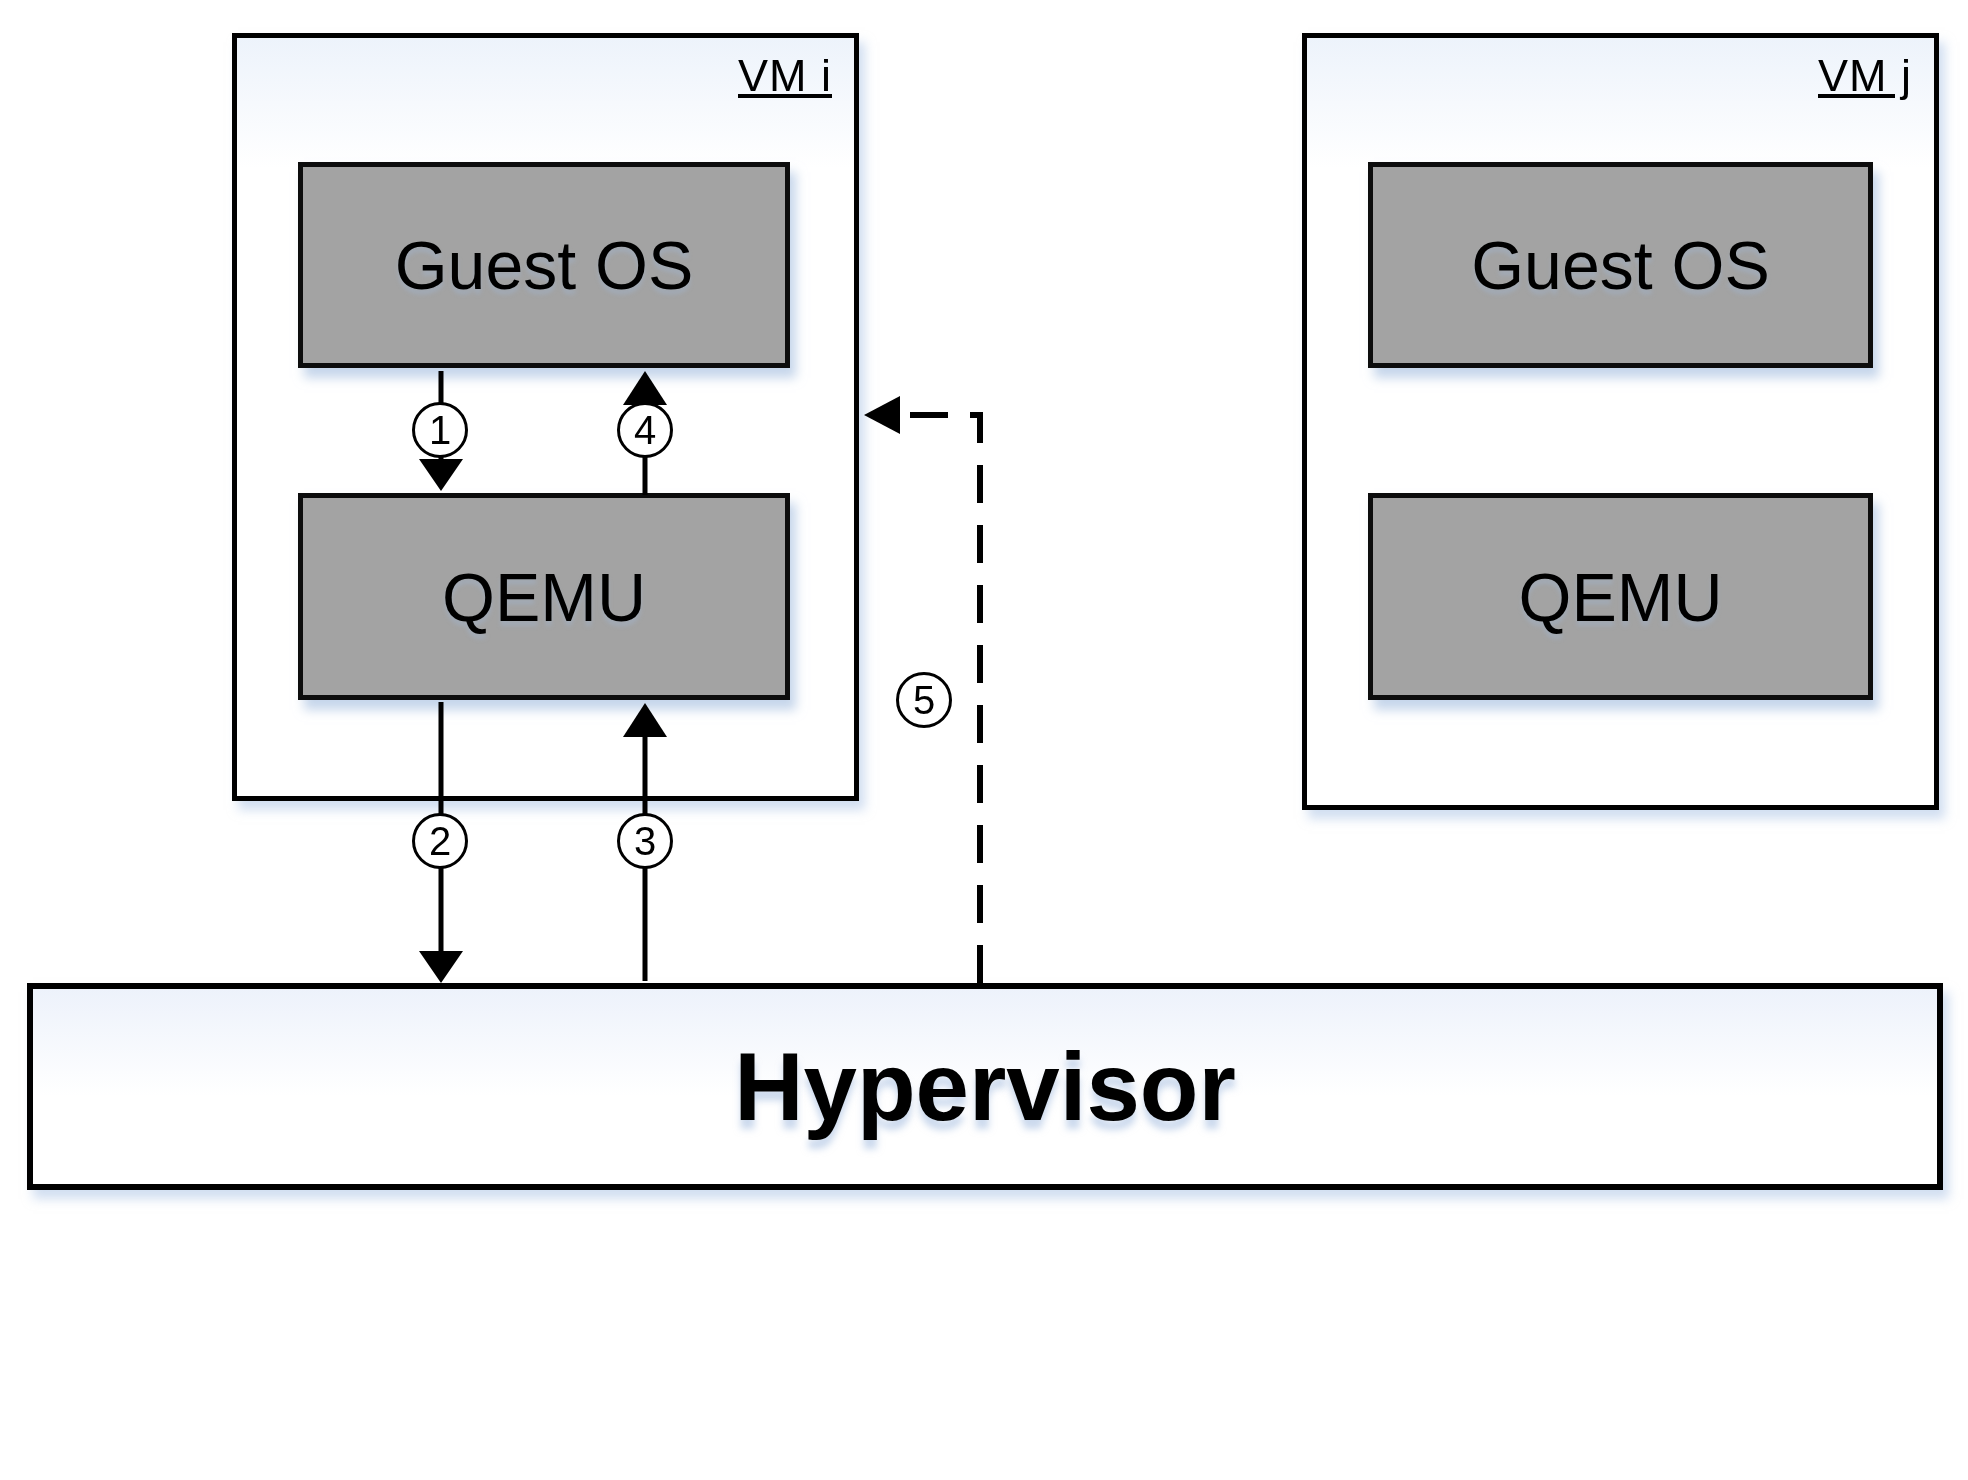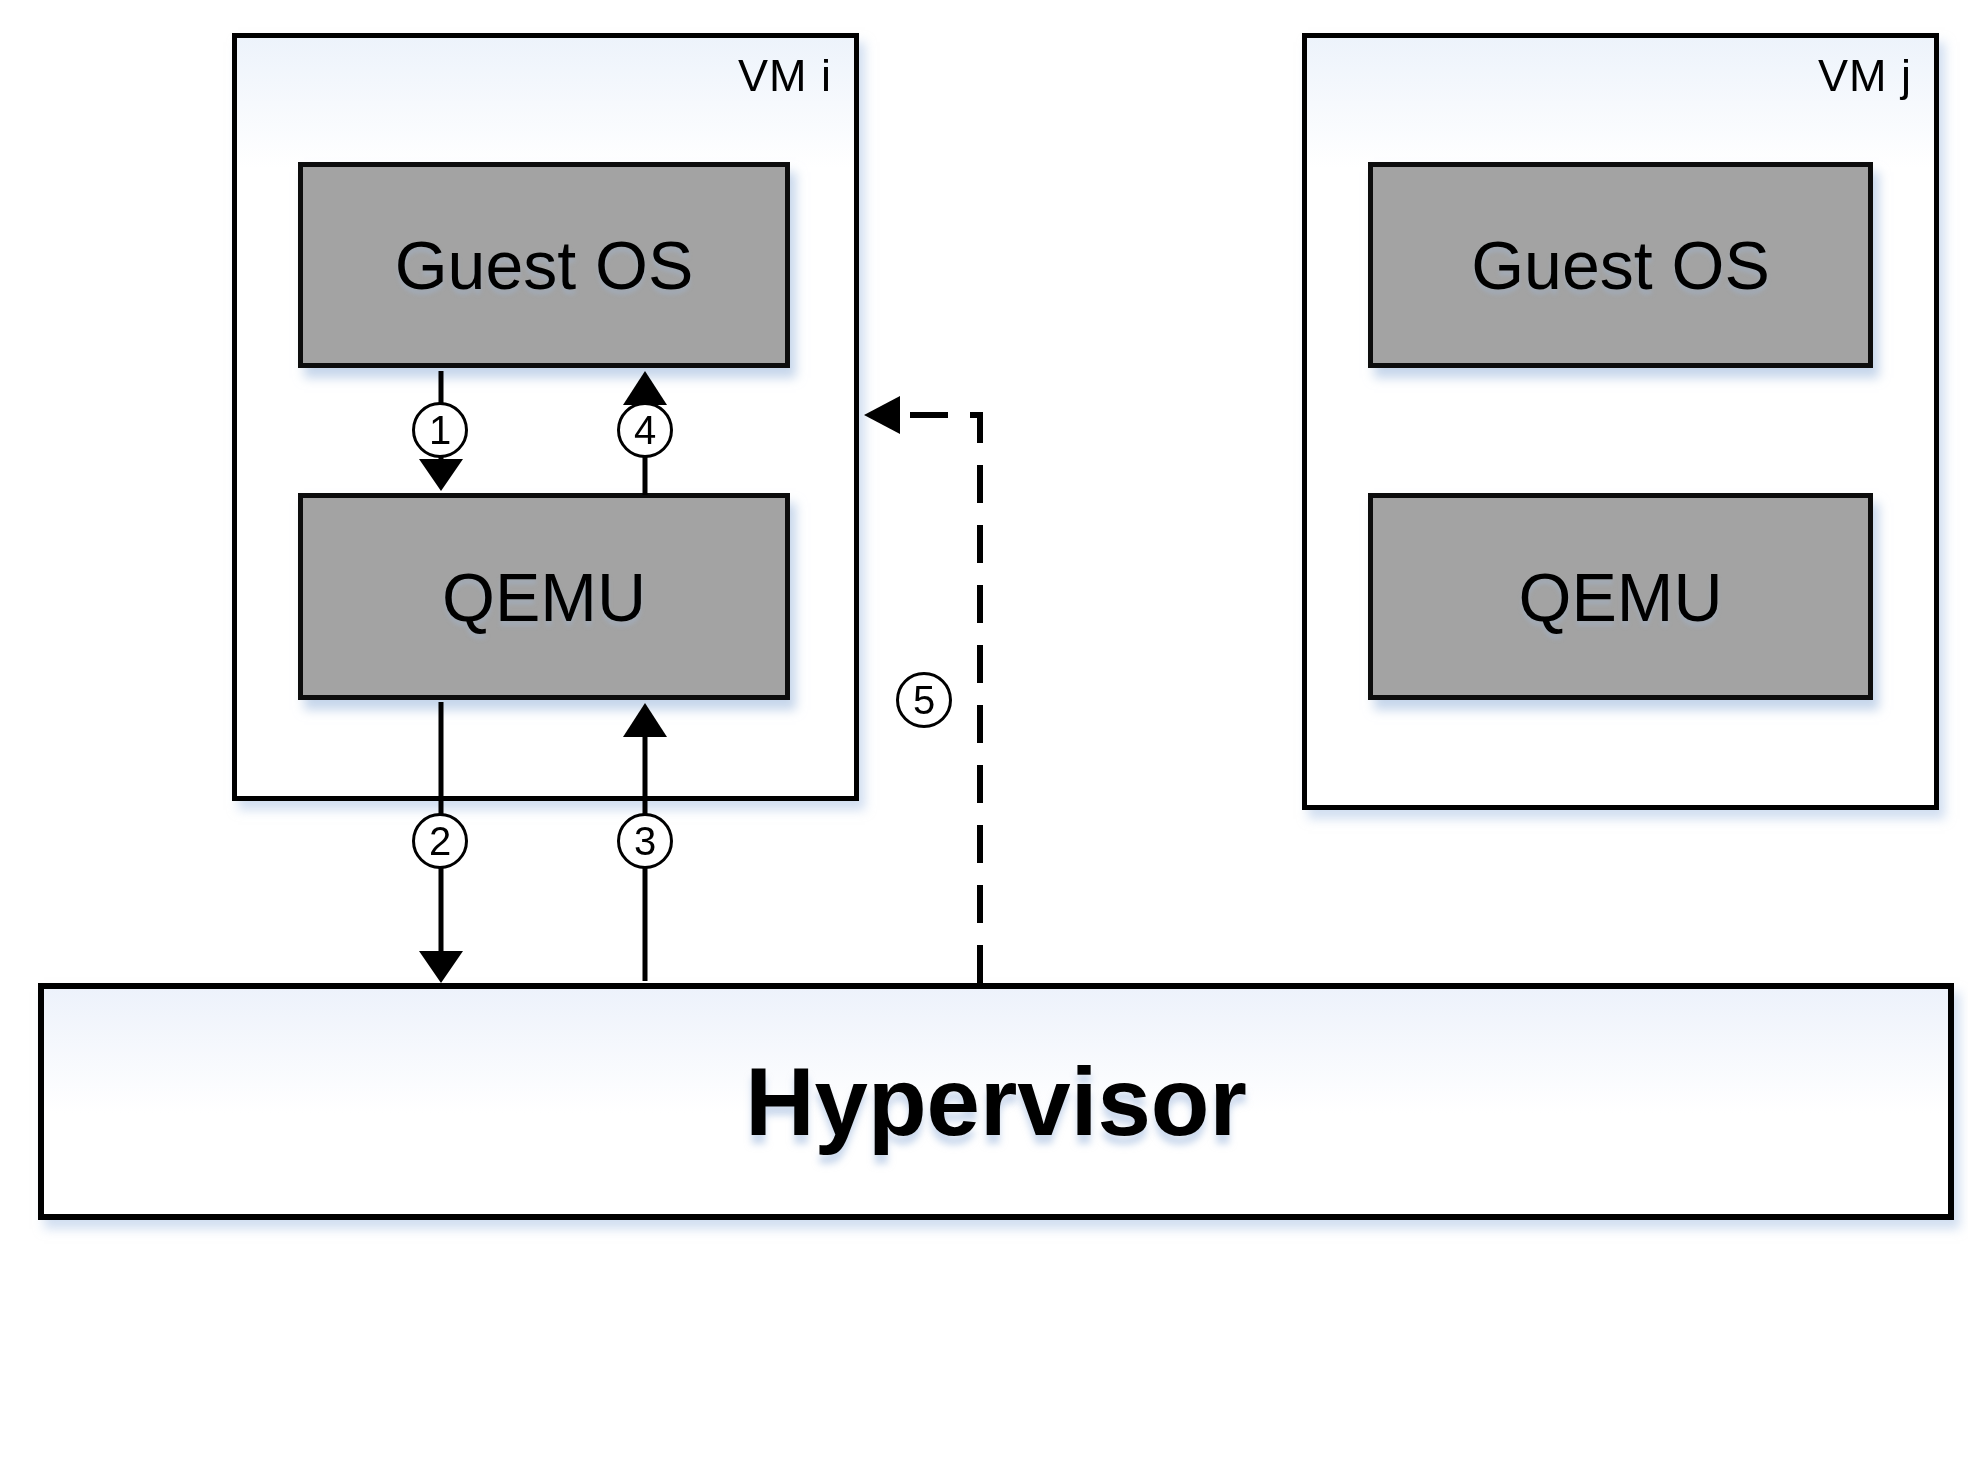--- a/index.html
+++ b/index.html
@@ -21,20 +21,21 @@
     background: linear-gradient(180deg, #edf3fb 0%, #ffffff 130px);
     box-shadow: 6px 9px 10px rgba(173, 196, 229, 0.55);
     box-sizing: border-box;
   }
   .vm-title {
     position: absolute;
     top: 12px;
     right: 22px;
     font-size: 45px;
     letter-spacing: 1px;
+    text-decoration: underline;
   }
 
   
   .node {
     position: absolute;
     border: 5px solid #0d0d0d;
     background: #a3a3a3;
     display: flex;
     align-items: center;
     justify-content: center;
@@ -102,21 +103,21 @@
     <span>QEMU</span>
   </div>
 
   <div class="node" style="left:1368px; top:162px; width:505px; height:206px;">
     <span>Guest OS</span>
   </div>
   <div class="node" style="left:1368px; top:493px; width:505px; height:207px;">
     <span>QEMU</span>
   </div>
 
-  <div class="layer" style="left:27px; top:983px; width:1916px; height:237px;margin-left:11px;">
+  <div class="layer" style="left:27px; top:983px; width:1916px; height:207px;">
     <span>Hypervisor</span>
   </div>
 
 
   <svg class="connectors" width="1968" height="1480" viewBox="0 0 1968 1480">
 
     <g>
       <line x1="441" y1="371" x2="441" y2="459" stroke="#000" stroke-width="5"></line>
       <polygon points="441,491 419,459 463,459" fill="#000"></polygon>
     </g>

